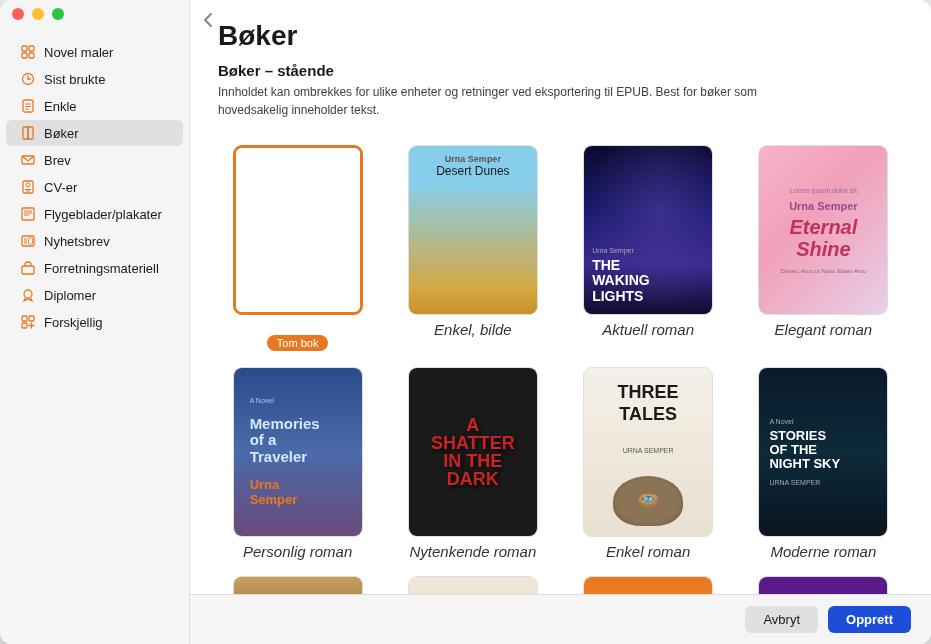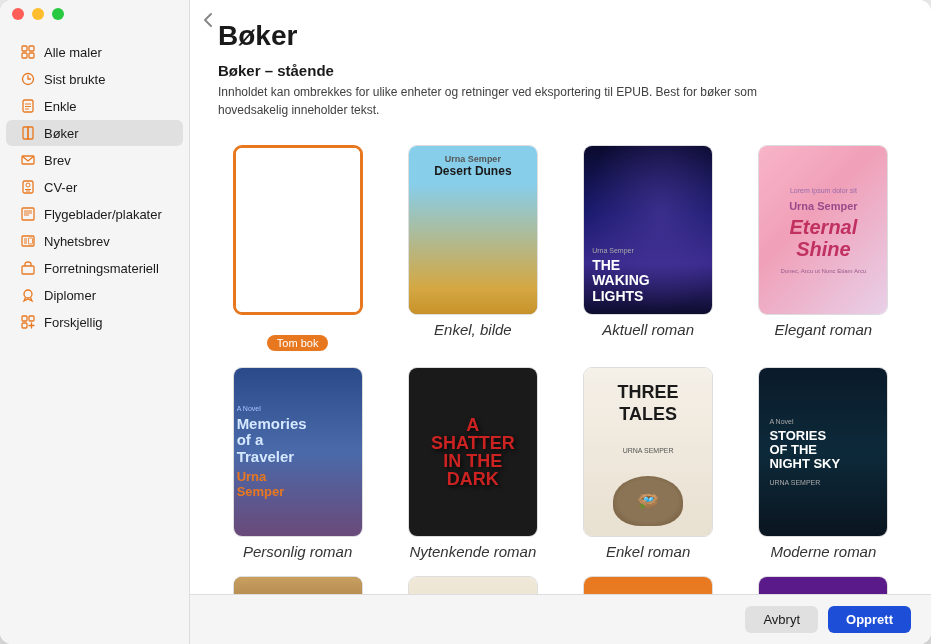--- a/index.html
+++ b/index.html
@@ -230,21 +230,21 @@
     }
 
     .cover-desert-text {
       font-size: 9px;
       color: #555;
       font-weight: 600;
     }
 
     .cover-desert-title {
       font-size: 12px;
-      font-weight: 700;
+      font-weight: 400;
       color: #1a1a1a;
       text-align: center;
     }
 
     .cover-waking {
       width: 100%;
       height: 100%;
       background: linear-gradient(to bottom, #0a0a2e 0%, #1a1a6e 40%, #3a2a8e 70%, #0d0d2e 100%);
       display: flex;
       flex-direction: column;
@@ -287,21 +287,22 @@
       font-style: italic;
     }
 
     .cover-memories {
       width: 100%;
       height: 100%;
       background: linear-gradient(to bottom, #2a4a8a 0%, #4a6aaa 50%, #6a4a7a 100%);
       display: flex;
       flex-direction: column;
       justify-content: center;
-      padding: 3px;
+      padding: 16px;
+      gap: 8px;
     }
 
     .cover-memories-title {
       font-size: 15px;
       font-weight: 900;
       color: #d4e8ff;
       line-height: 1.1;
     }
 
     .cover-memories-author {
@@ -433,21 +434,21 @@
 
     <div class="sidebar-item">
       <span class="sidebar-icon">
         <svg width="14" height="14" viewBox="0 0 14 14" fill="none">
           <rect x="1" y="1" width="5" height="5" rx="1" stroke="#e87820" stroke-width="1.3"></rect>
           <rect x="8" y="1" width="5" height="5" rx="1" stroke="#e87820" stroke-width="1.3"></rect>
           <rect x="1" y="8" width="5" height="5" rx="1" stroke="#e87820" stroke-width="1.3"></rect>
           <rect x="8" y="8" width="5" height="5" rx="1" stroke="#e87820" stroke-width="1.3"></rect>
         </svg>
       </span>
-      <span>Alle maler</span>
+      <span>Novel maler</span>
     </div>
 
     <div class="sidebar-item">
       <span class="sidebar-icon">
         <svg width="14" height="14" viewBox="0 0 14 14" fill="none">
           <circle cx="7" cy="7" r="5.5" stroke="#e87820" stroke-width="1.3"></circle>
           <polyline points="7,4 7,7 9.5,7" stroke="#e87820" stroke-width="1.3" stroke-linecap="round"></polyline>
         </svg>
       </span>
       <span>Sist brukte</span>

